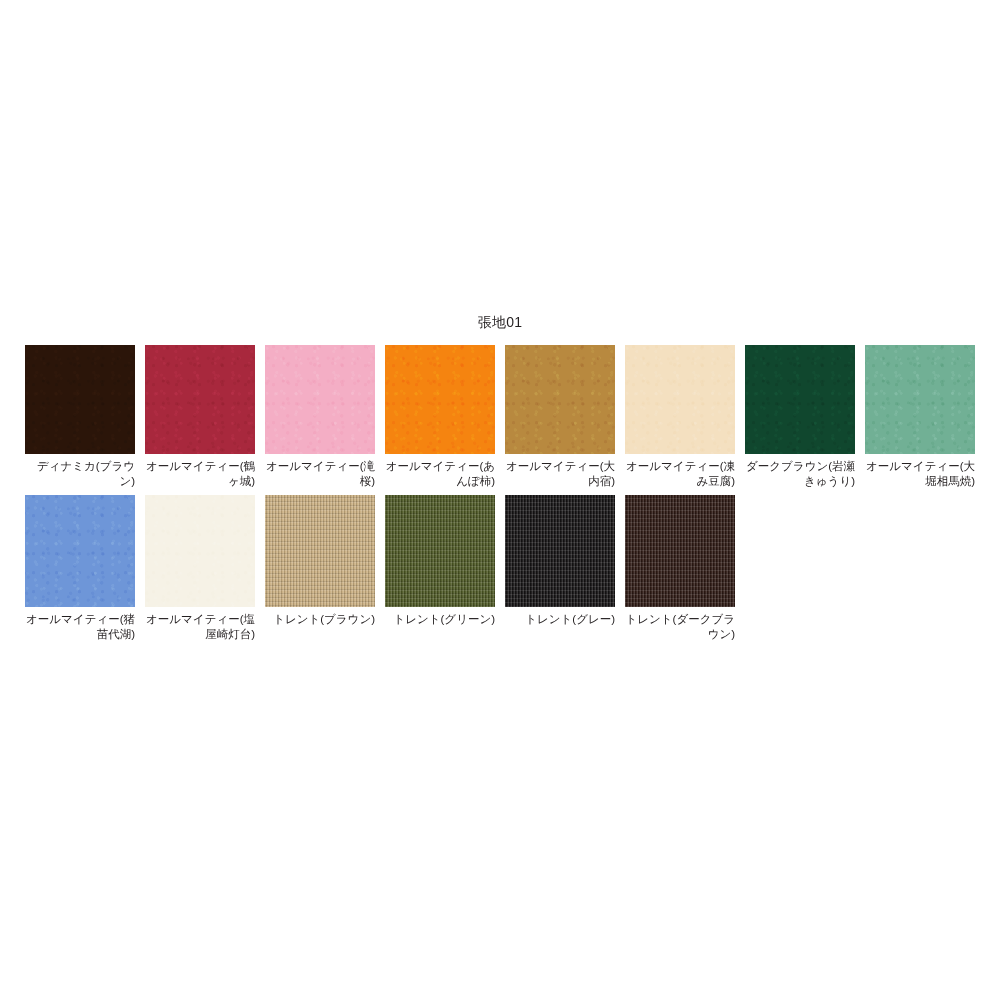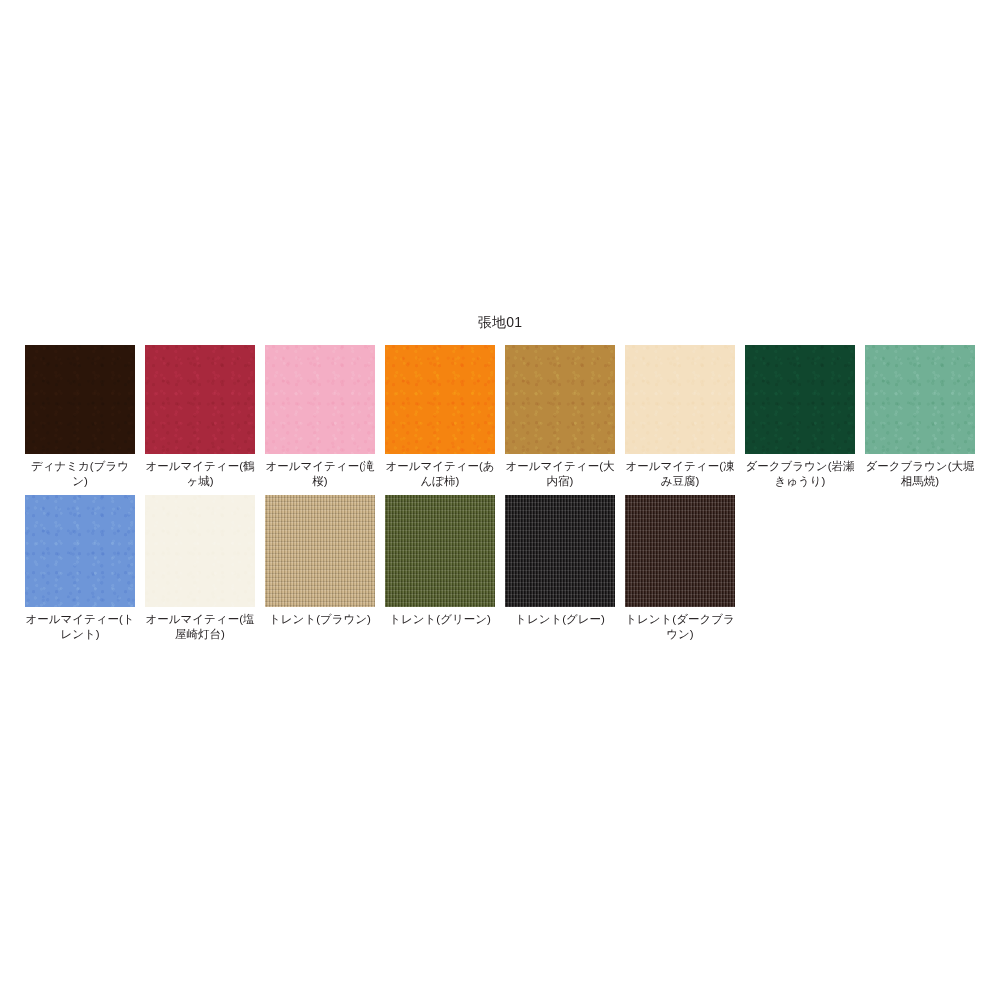--- a/index.html
+++ b/index.html
@@ -93,21 +93,21 @@
         rgba(0,0,0,0.11) 1px, rgba(0,0,0,0.11) 2px,
         rgba(0,0,0,0.00) 2px, rgba(0,0,0,0.00) 4px);
     pointer-events: none;
   }
   .swatch-label {
     width: 110px;
     margin-top: 5px;
     font-size: 11.5px;
     line-height: 15px;
     color: #231f20;
-    text-align: center;
+    text-align: right;
     word-break: break-all;
     letter-spacing: 0px;
   }
   #swatch-grid .swatch-cell:nth-child(n+9) .swatch-chip {
     height: 112px;
   }
 </style>
 </head>
 <body>
 
@@ -138,25 +138,25 @@
         <div class="swatch-cell">
           <div class="swatch-chip tex-grain" style="background-color: rgb(244, 224, 192);"></div>
           <div class="swatch-label">オールマイティー(凍み豆腐)</div>
         </div>
         <div class="swatch-cell">
           <div class="swatch-chip tex-grain" style="background-color: rgb(16, 71, 46);"></div>
           <div class="swatch-label">ダークブラウン(岩瀬きゅうり)</div>
         </div>
         <div class="swatch-cell">
           <div class="swatch-chip tex-grain" style="background-color: rgb(113, 176, 149);"></div>
-          <div class="swatch-label">ダークブラウン(大堀相馬焼)</div>
+          <div class="swatch-label">オールマイティー(大堀相馬焼)</div>
         </div>
         <div class="swatch-cell">
           <div class="swatch-chip tex-grain" style="background-color: rgb(110, 150, 216);"></div>
-          <div class="swatch-label">オールマイティー(トレント)</div>
+          <div class="swatch-label">オールマイティー(猪苗代湖)</div>
         </div>
         <div class="swatch-cell">
           <div class="swatch-chip tex-grain" style="background-color: rgb(246, 242, 230);"></div>
           <div class="swatch-label">オールマイティー(塩屋崎灯台)</div>
         </div>
         <div class="swatch-cell">
           <div class="swatch-chip tex-weave" style="background-color: rgb(201, 174, 129);"></div>
           <div class="swatch-label">トレント(ブラウン)</div>
         </div>
         <div class="swatch-cell">

